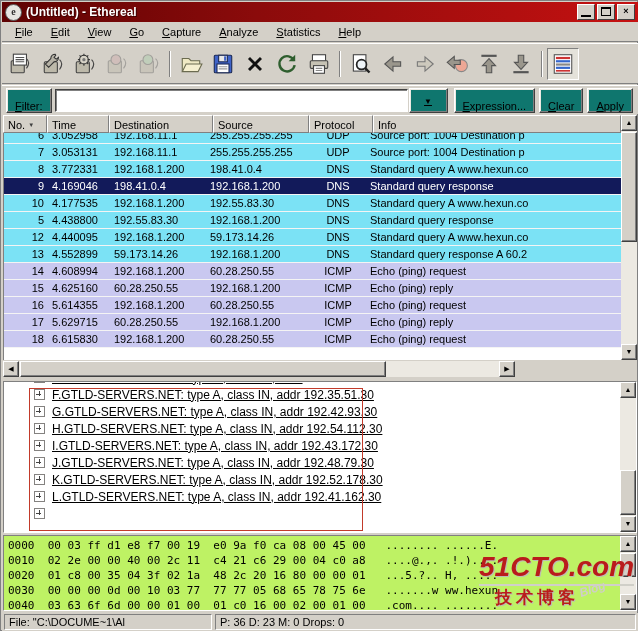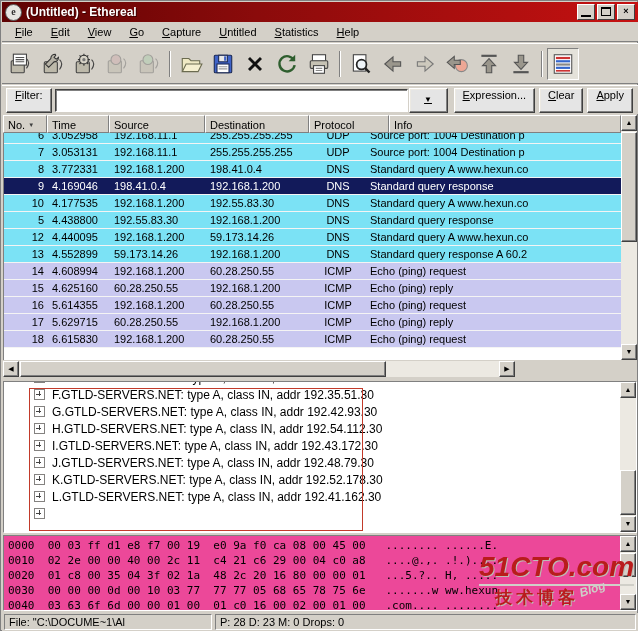--- a/index.html
+++ b/index.html
@@ -28,23 +28,23 @@
   .toolbar{position:absolute;left:1px;top:42px;width:636px;height:41px;background:#d4d0c8;
     border-top:1px solid #fff;border-bottom:1px solid #808080;display:flex;align-items:center;
     padding-left:3px;box-sizing:border-box;}
   .tbtn{width:32px;height:32px;display:flex;align-items:center;justify-content:center;flex:none;}
   .tbtn.pressed{border:1px solid;border-color:#808080 #fff #fff #808080;background:#e4e2da;width:30px;height:30px;}
   .tsep{width:1px;height:26px;background:#808080;border-right:1px solid #fff;margin:0 4px;flex:none;}
   .dim{opacity:.45;}
   
   .filterbar{position:absolute;left:1px;top:84px;width:636px;height:29px;background:#d4d0c8;
     border-top:1px solid #fff;display:flex;align-items:center;padding-left:4px;box-sizing:border-box;}
-  .fbtn{height:23px;background:#e5e5e5;border:1px solid;border-color:#fff #404040 #404040 #fff;
+  .fbtn{height:23px;background:#0f766e;border:1px solid;border-color:#fff #404040 #404040 #fff;
     box-shadow:inset -1px -1px 0 #808080, inset 1px 1px 0 #ece9e2;
-    font-size:11px;padding:0 8px;display:flex;align-items:flex-start;flex:none;color:#000;}
+    font-size:11px;padding:0 8px;display:flex;align-items:flex-end;flex:none;color:#000;}
   .fbtn span{display:inline-block;}
   .fbtn span::first-letter{text-decoration:underline;}
   .filter-input{height:23px;width:353px;margin-left:3px;border:1px solid;border-color:#404040 #fff #fff #404040;
     box-shadow:inset 1px 1px 0 #808080;background:#fff;font-size:11px;padding:0 3px;box-sizing:border-box;outline:none;}
   .combo-arrow{width:21px;height:23px;margin-left:1px;}
   .combo-arrow .glyph{font-size:8px;line-height:21px;width:100%;text-align:center;padding:0;}
   .fgap{width:6px;flex:none;}
   
   .packetpane{position:absolute;left:2px;top:114px;width:634px;height:264px;}
   .plheader{position:absolute;left:0;top:0;height:18px;display:flex;width:618px;}
@@ -73,28 +73,28 @@
     font-size:7px;line-height:14px;text-align:center;color:#000;box-sizing:border-box;}
   .sbthumb{position:absolute;left:0;width:16px;background:#d4d0c8;border:1px solid;
     border-color:#fff #404040 #404040 #fff;box-shadow:inset -1px -1px 0 #808080;box-sizing:border-box;}
   .hsb{position:absolute;height:16px;background:#ece9e2;}
   .hsb .sbbtn{top:0;}
   .hsbthumb{position:absolute;top:0;height:16px;background:#d4d0c8;border:1px solid;
     border-color:#fff #404040 #404040 #fff;box-shadow:inset -1px -1px 0 #808080;box-sizing:border-box;}
   
   .detailpane{position:absolute;left:2px;top:380px;width:634px;height:152px;background:#fff;
     border:1px solid;border-color:#808080 #fff #fff #808080;box-sizing:border-box;overflow:hidden;}
-  .treeinner{position:absolute;left:0;top:-13px;width:616px;}
+  .treeinner{position:absolute;left:0;top:-13px;width:616px;text-decoration:underline;}
   .titem{display:flex;align-items:center;height:17px;font-size:12px;white-space:nowrap;color:#000;}
   .expbox{width:9px;height:9px;border:1px solid #848280;background:#fff;margin:0 7px 0 30px;position:relative;flex:none;}
   .expbox::before{content:"";position:absolute;left:1px;top:3.5px;width:5px;height:1px;background:#444;}
   .expbox::after{content:"";position:absolute;left:3.5px;top:1px;width:1px;height:5px;background:#444;}
   .annobox{position:absolute;left:25px;top:6px;width:332px;height:141px;border:1px solid #c23a2a;pointer-events:none;}
   
-  .hexpane{position:absolute;left:2px;top:534px;width:634px;height:76px;background:#ec4899;
+  .hexpane{position:absolute;left:2px;top:534px;width:634px;height:76px;background:#bef264;
     border:1px solid;border-color:#808080 #fff #fff #808080;box-sizing:border-box;overflow:hidden;}
   .hexline{font-family:"DejaVu Sans Mono","Liberation Mono",monospace;font-size:11px;line-height:15px;
     white-space:pre;color:#000;padding-left:4px;}
   .hexinner{position:absolute;left:0;top:2px;}
   
   .wm{position:absolute;z-index:5;pointer-events:none;color:#b91c1c;}
   .wm1{left:478px;top:550px;font:bold italic 28px "Liberation Sans",sans-serif;
     text-shadow:1px 1px 0 #bdbcb4;border-bottom:2px solid #d0cfc8;padding-bottom:1px;}
   .wm2{left:494px;top:585px;font:bold 17px "Liberation Sans",sans-serif;letter-spacing:4px;
     text-shadow:1px 1px 0 #bdbcb4;}
@@ -124,21 +124,21 @@
       </div>
     <div class="winbtn">×</div>
   </div>
 
   <div class="menubar">
     <span class="menu-item">File</span>
     <span class="menu-item">Edit</span>
     <span class="menu-item">View</span>
     <span class="menu-item">Go</span>
     <span class="menu-item">Capture</span>
-    <span class="menu-item">Untitled</span>
+    <span class="menu-item">Analyze</span>
     <span class="menu-item">Statistics</span>
     <span class="menu-item">Help</span>
   </div>
 
   <div class="toolbar">
     <div class="tbtn">
       <svg width="24" height="24" viewBox="0 0 22 22">
         <rect x="2" y="8" width="12" height="11" rx="1" fill="#bdb9aa" stroke="#444"></rect>
         <path d="M16 6q4 3.5 0 9" fill="none" stroke="#444"></path>
         <rect x="4" y="2" width="12" height="10" fill="#fff" stroke="#444"></rect>
@@ -283,27 +283,27 @@
 
   <div class="packetpane">
     <div class="plheader">
       <div class="hcell" style="width:44px">
           <span>No.</span>
           <span class="sorticon">▼</span>
         </div>
       <div class="hcell" style="width:62px">
           <span>Time</span>
         </div>
+      <div class="hcell" style="width:104px">
+          <span>Destination</span>
+        </div>
       <div class="hcell" style="width:96px">
           <span>Source</span>
         </div>
-      <div class="hcell" style="width:104px">
-          <span>Destination</span>
-        </div>
-      <div class="hcell" style="width:80px">
+      <div class="hcell" style="width:64px">
           <span>Protocol</span>
         </div>
       <div class="hcell" style="flex:1">
           <span>Info</span>
         </div>
     </div>
 
     <div class="rowsbox">
       <div class="rows-inner">
         <div class="prow udp">
@@ -486,16 +486,16 @@
       <div class="sbbtn" style="bottom:0;">▼</div>
     </div>
   </div>
 
   <div class="wm wm1">51CTO.com</div>
   <div class="wm wm2">技术博客</div>
   <div class="wm wm3">Blog</div>
 
   <div class="statusbar">
     <div class="scell scell1">File: "C:\DOCUME~1\Al</div>
-    <div class="scell scell2">P: 28 D: 23 M: 0 Drops: 0</div>
+    <div class="scell scell2">P: 36 D: 23 M: 0 Drops: 0</div>
   </div>
 
 </div>
 
 </body></html>

